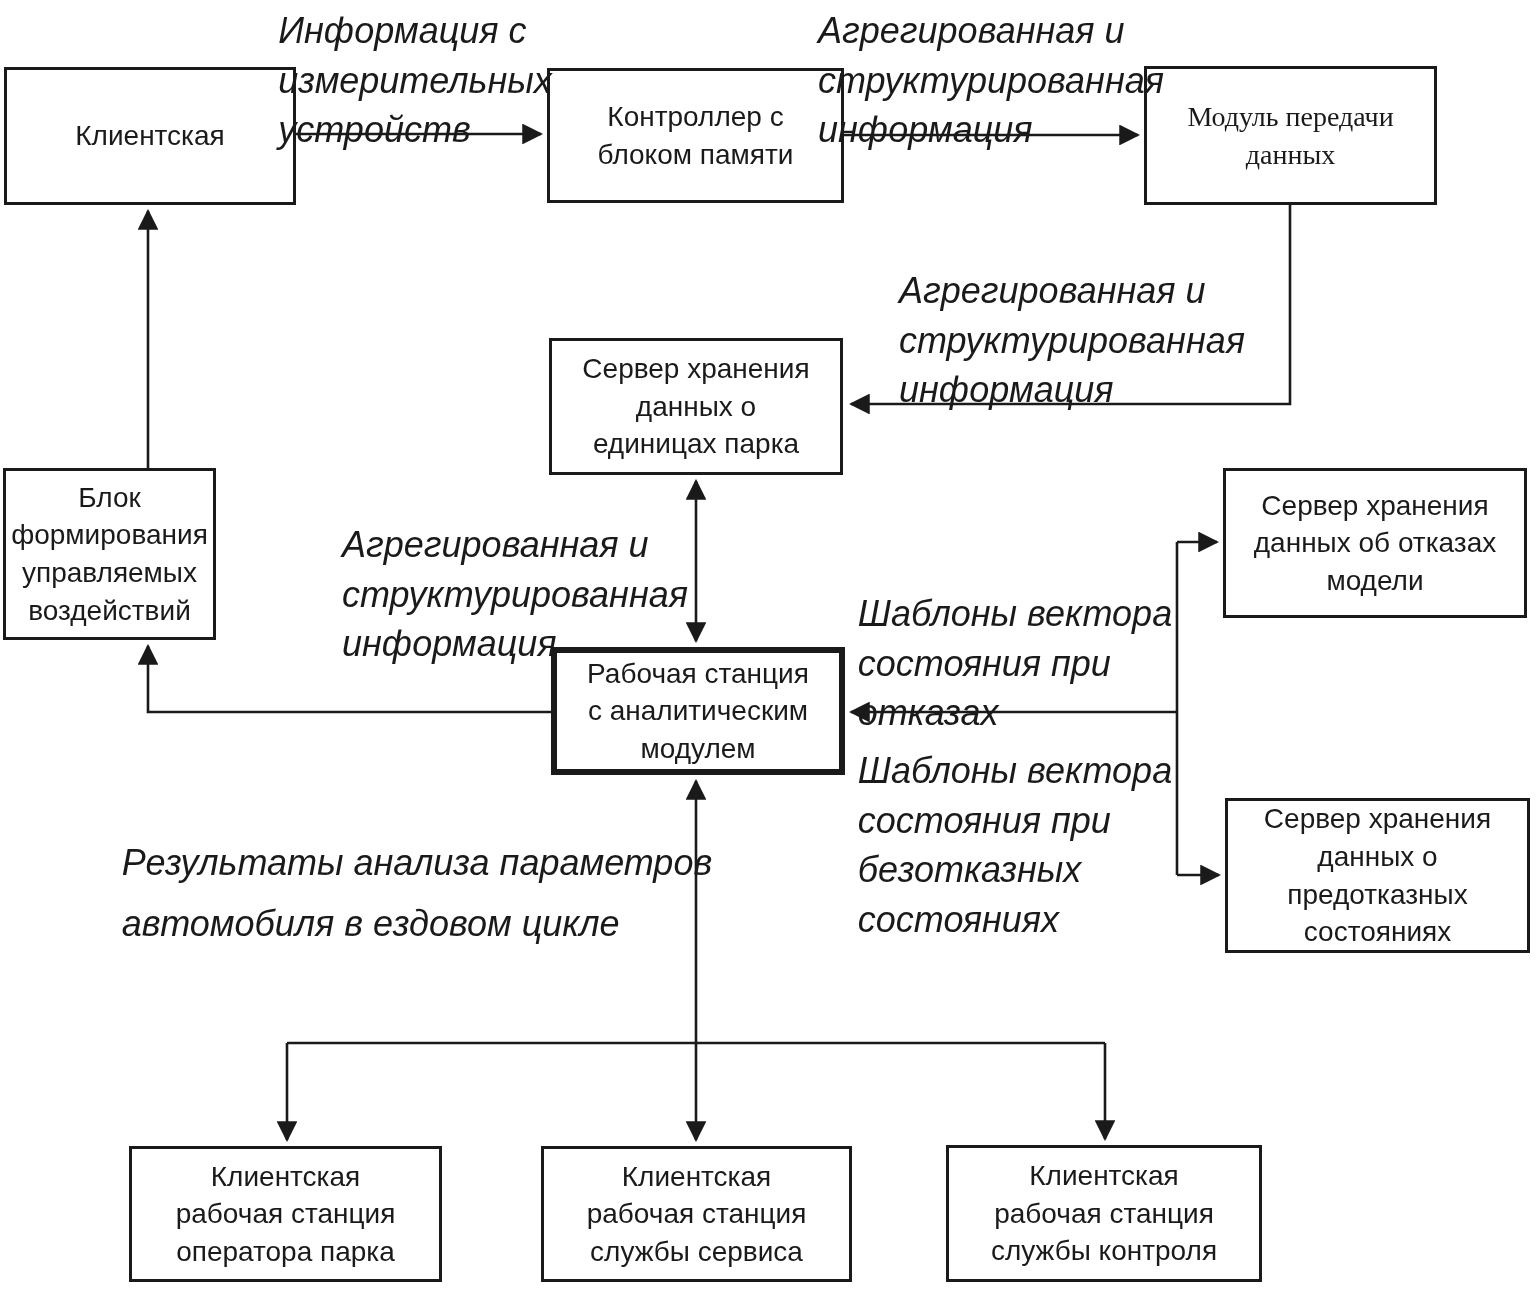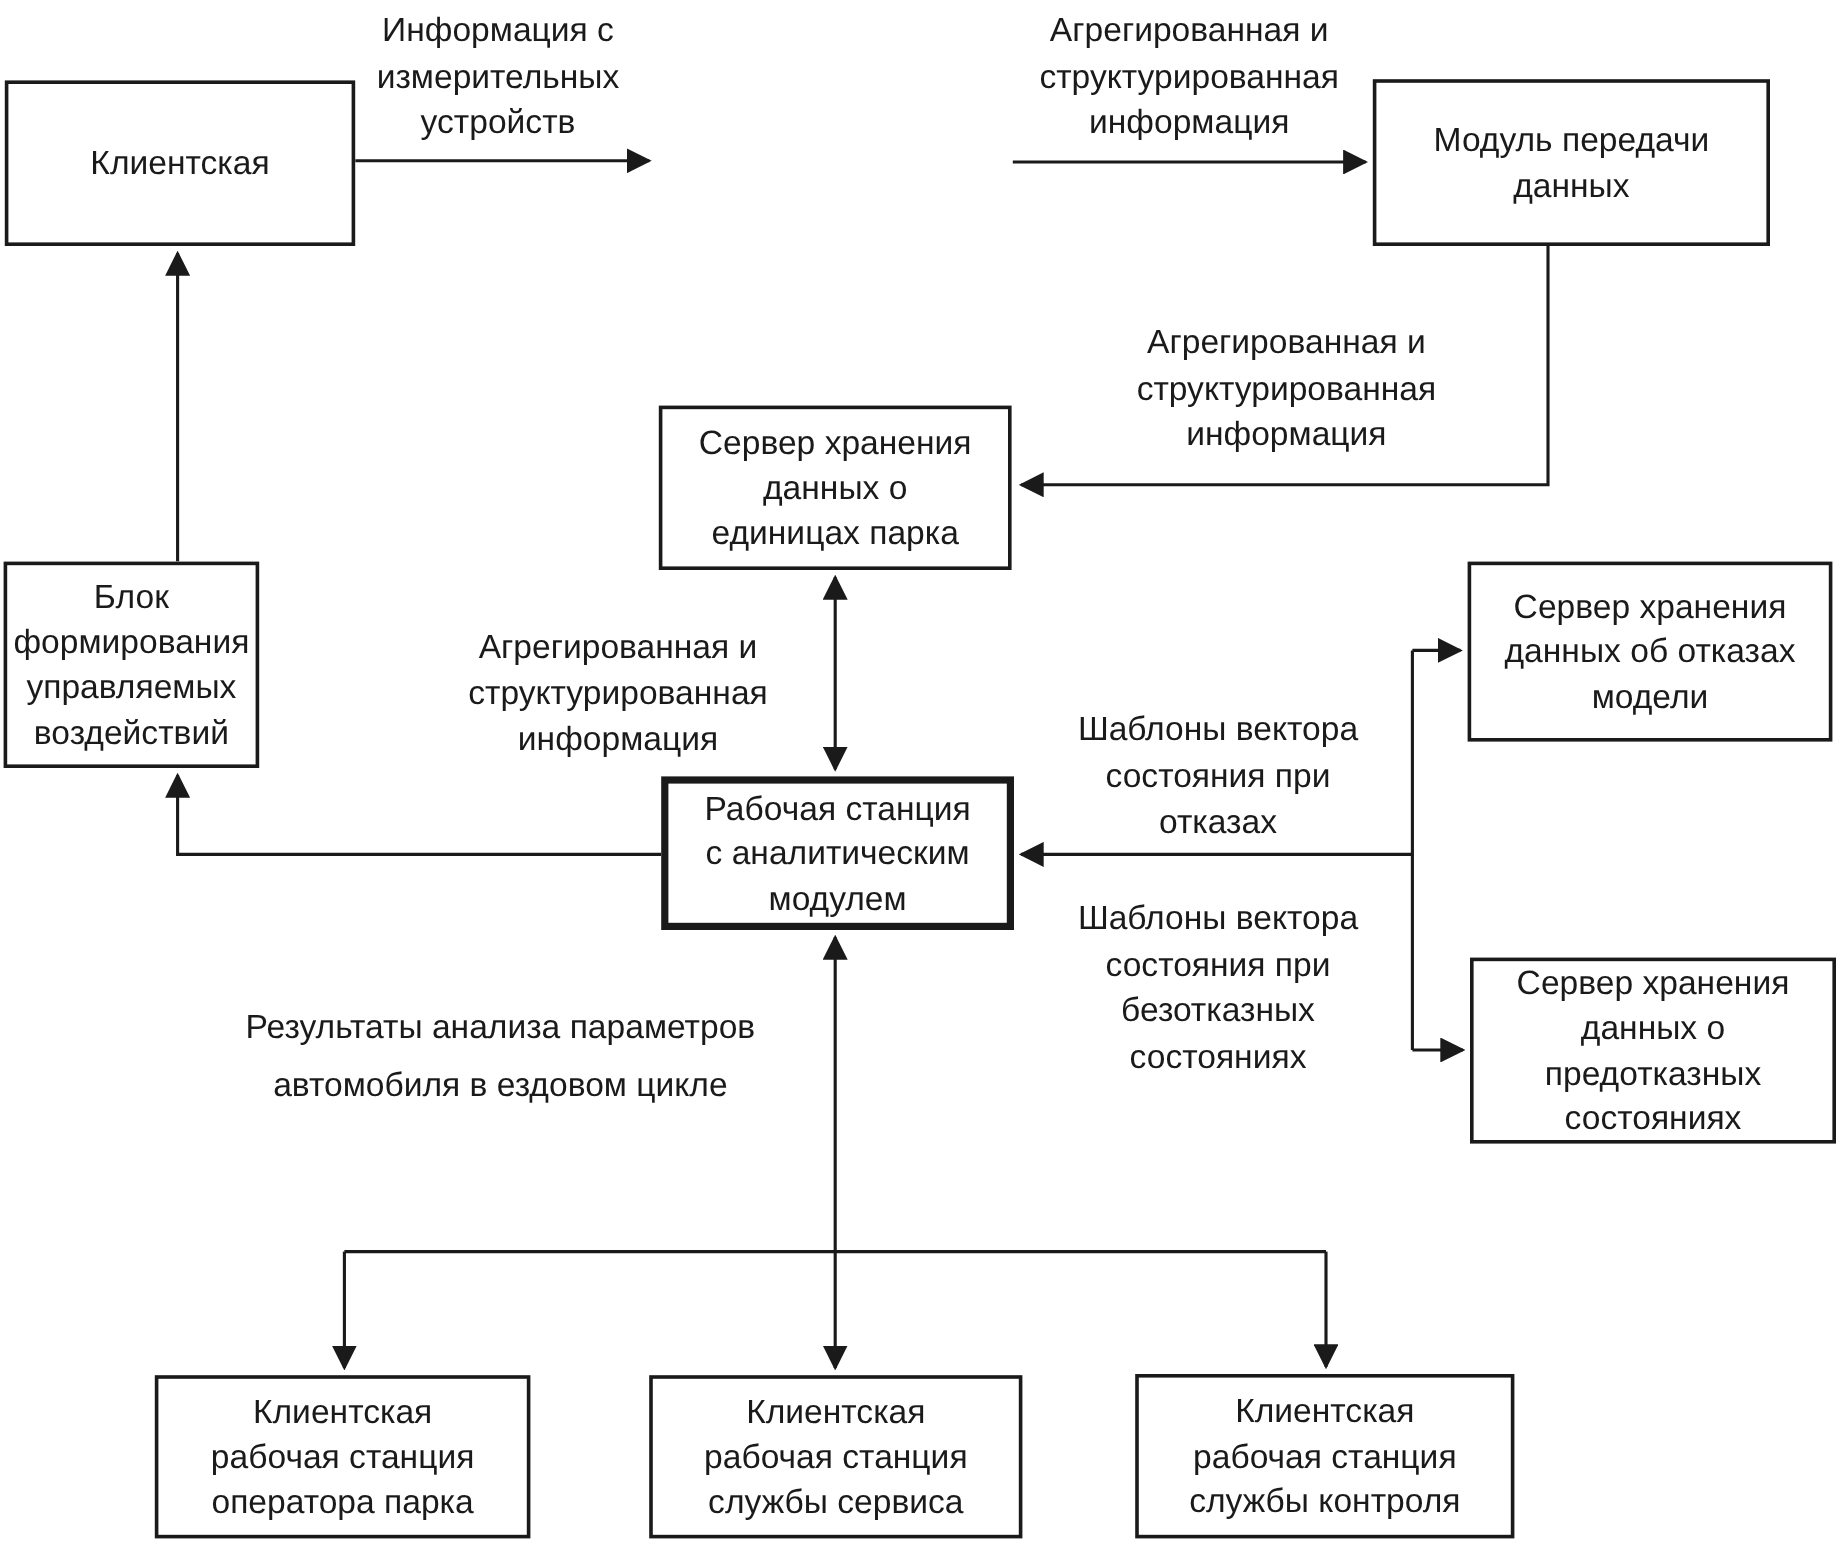--- a/index.html
+++ b/index.html
@@ -22,24 +22,24 @@
     justify-content: center;
     text-align: center;
     white-space: pre-line;
     font-size: 28px;
     line-height: 1.34;
   }
   .node.thick { border-width: 6px; }
   .edge-label {
     position: absolute;
     transform: translateX(-50%);
-    text-align: center;
     white-space: pre-line;
-    font-size: 28px;
+    font-size: 36px;
     line-height: 1.38;
+    font-style: italic;
   }
   #wires { position: absolute; left: 0; top: 0; }
 </style>
 </head>
 <body>
 
 <div id="diagram">
 
   <svg id="wires" width="1540" height="1294" viewBox="0 0 1540 1294">
     <defs>
@@ -60,22 +60,24 @@
       <path d="M148,468 L148,211" marker-end="url(#ah)"></path>
       <path d="M696,781 L696,1140" marker-start="url(#ah)" marker-end="url(#ah)"></path>
       <path d="M287,1043 L1105,1043"></path>
       <path d="M287,1043 L287,1140" marker-end="url(#ah)"></path>
       <path d="M1105,1043 L1105,1139" marker-end="url(#ah)"></path>
     </g>
   </svg>
 
   <div class="node" style="left:4px;   top:67px;  width:292px; height:138px;">Клиентская</div>
 
+  <div class="node" style="left:547px; top:68px;  width:297px; height:135px;">Контроллер с
+блоком памяти</div>
 
-  <div class="node" style="left:1144px;top:66px;  width:331px; height:139px;">Модуль передачи
+  <div class="node" style="left:1144px;top:66px;  width:293px; height:139px;font-family:Liberation Serif, serif;">Модуль передачи
 данных</div>
 
   <div class="node" style="left:549px; top:338px; width:294px; height:137px;">Сервер хранения
 данных о
 единицах парка</div>
 
   <div class="node" style="left:3px;   top:468px; width:213px; height:172px;">Блок
 формирования
 управляемых
 воздействий</div>

